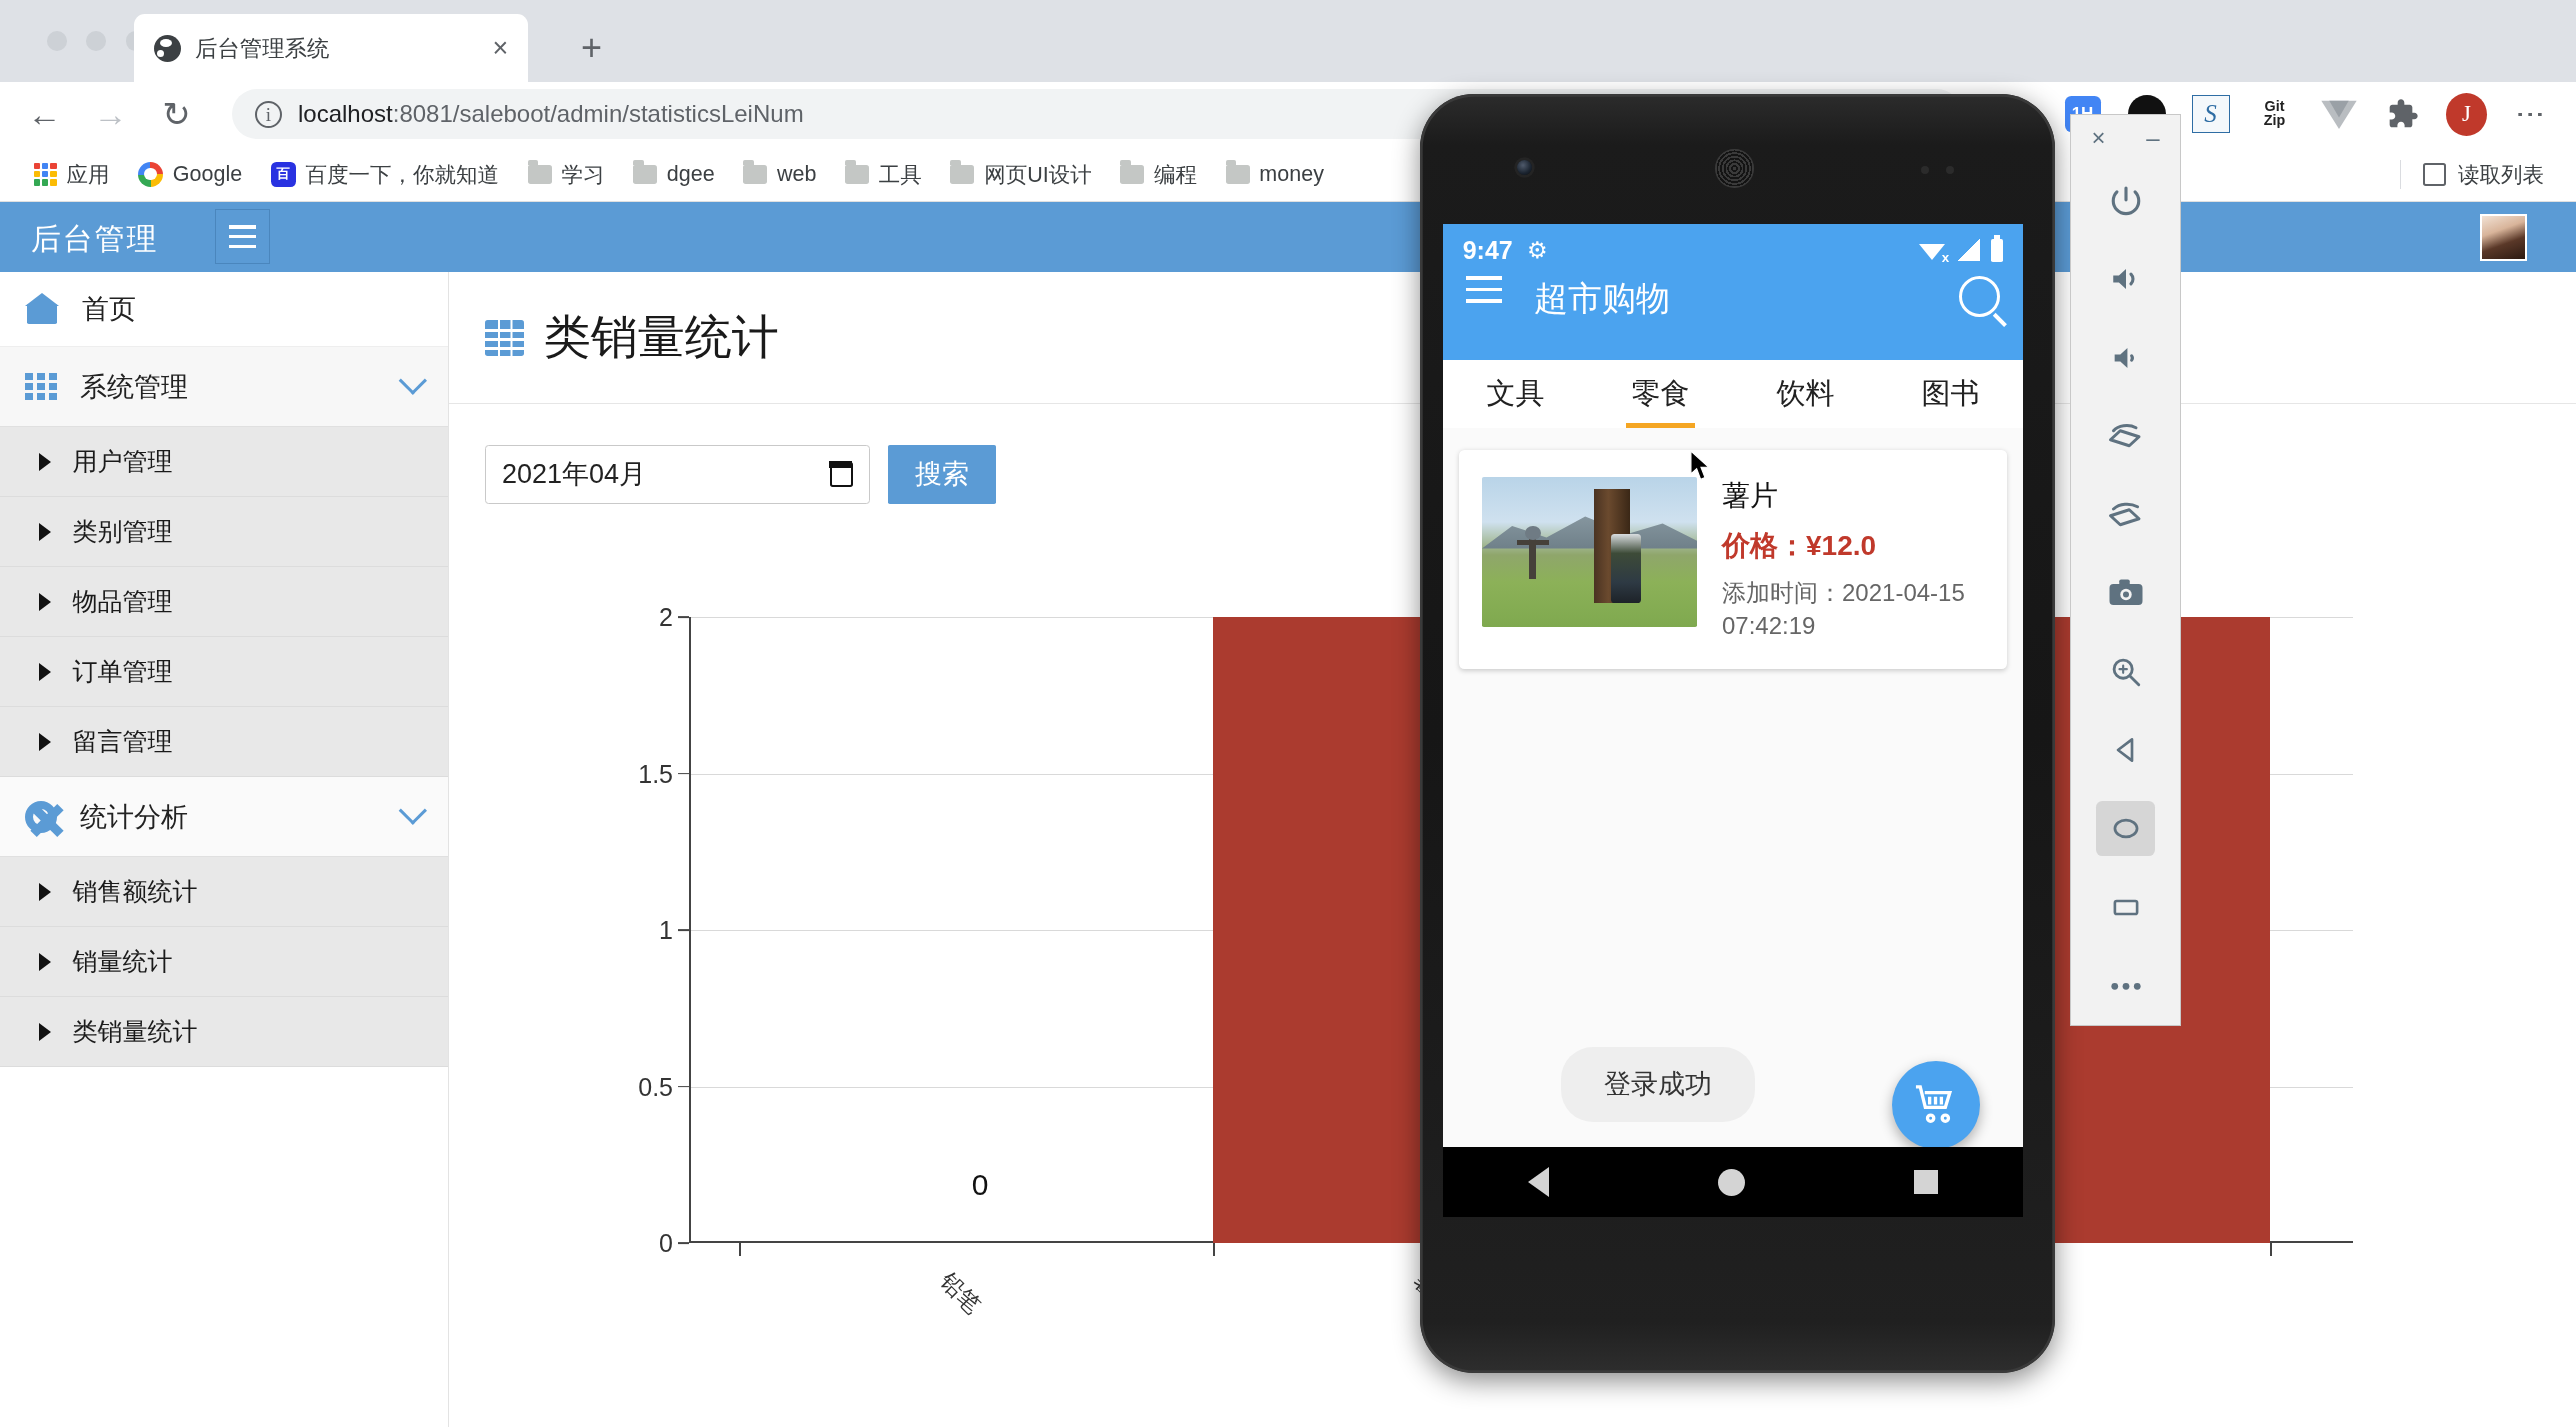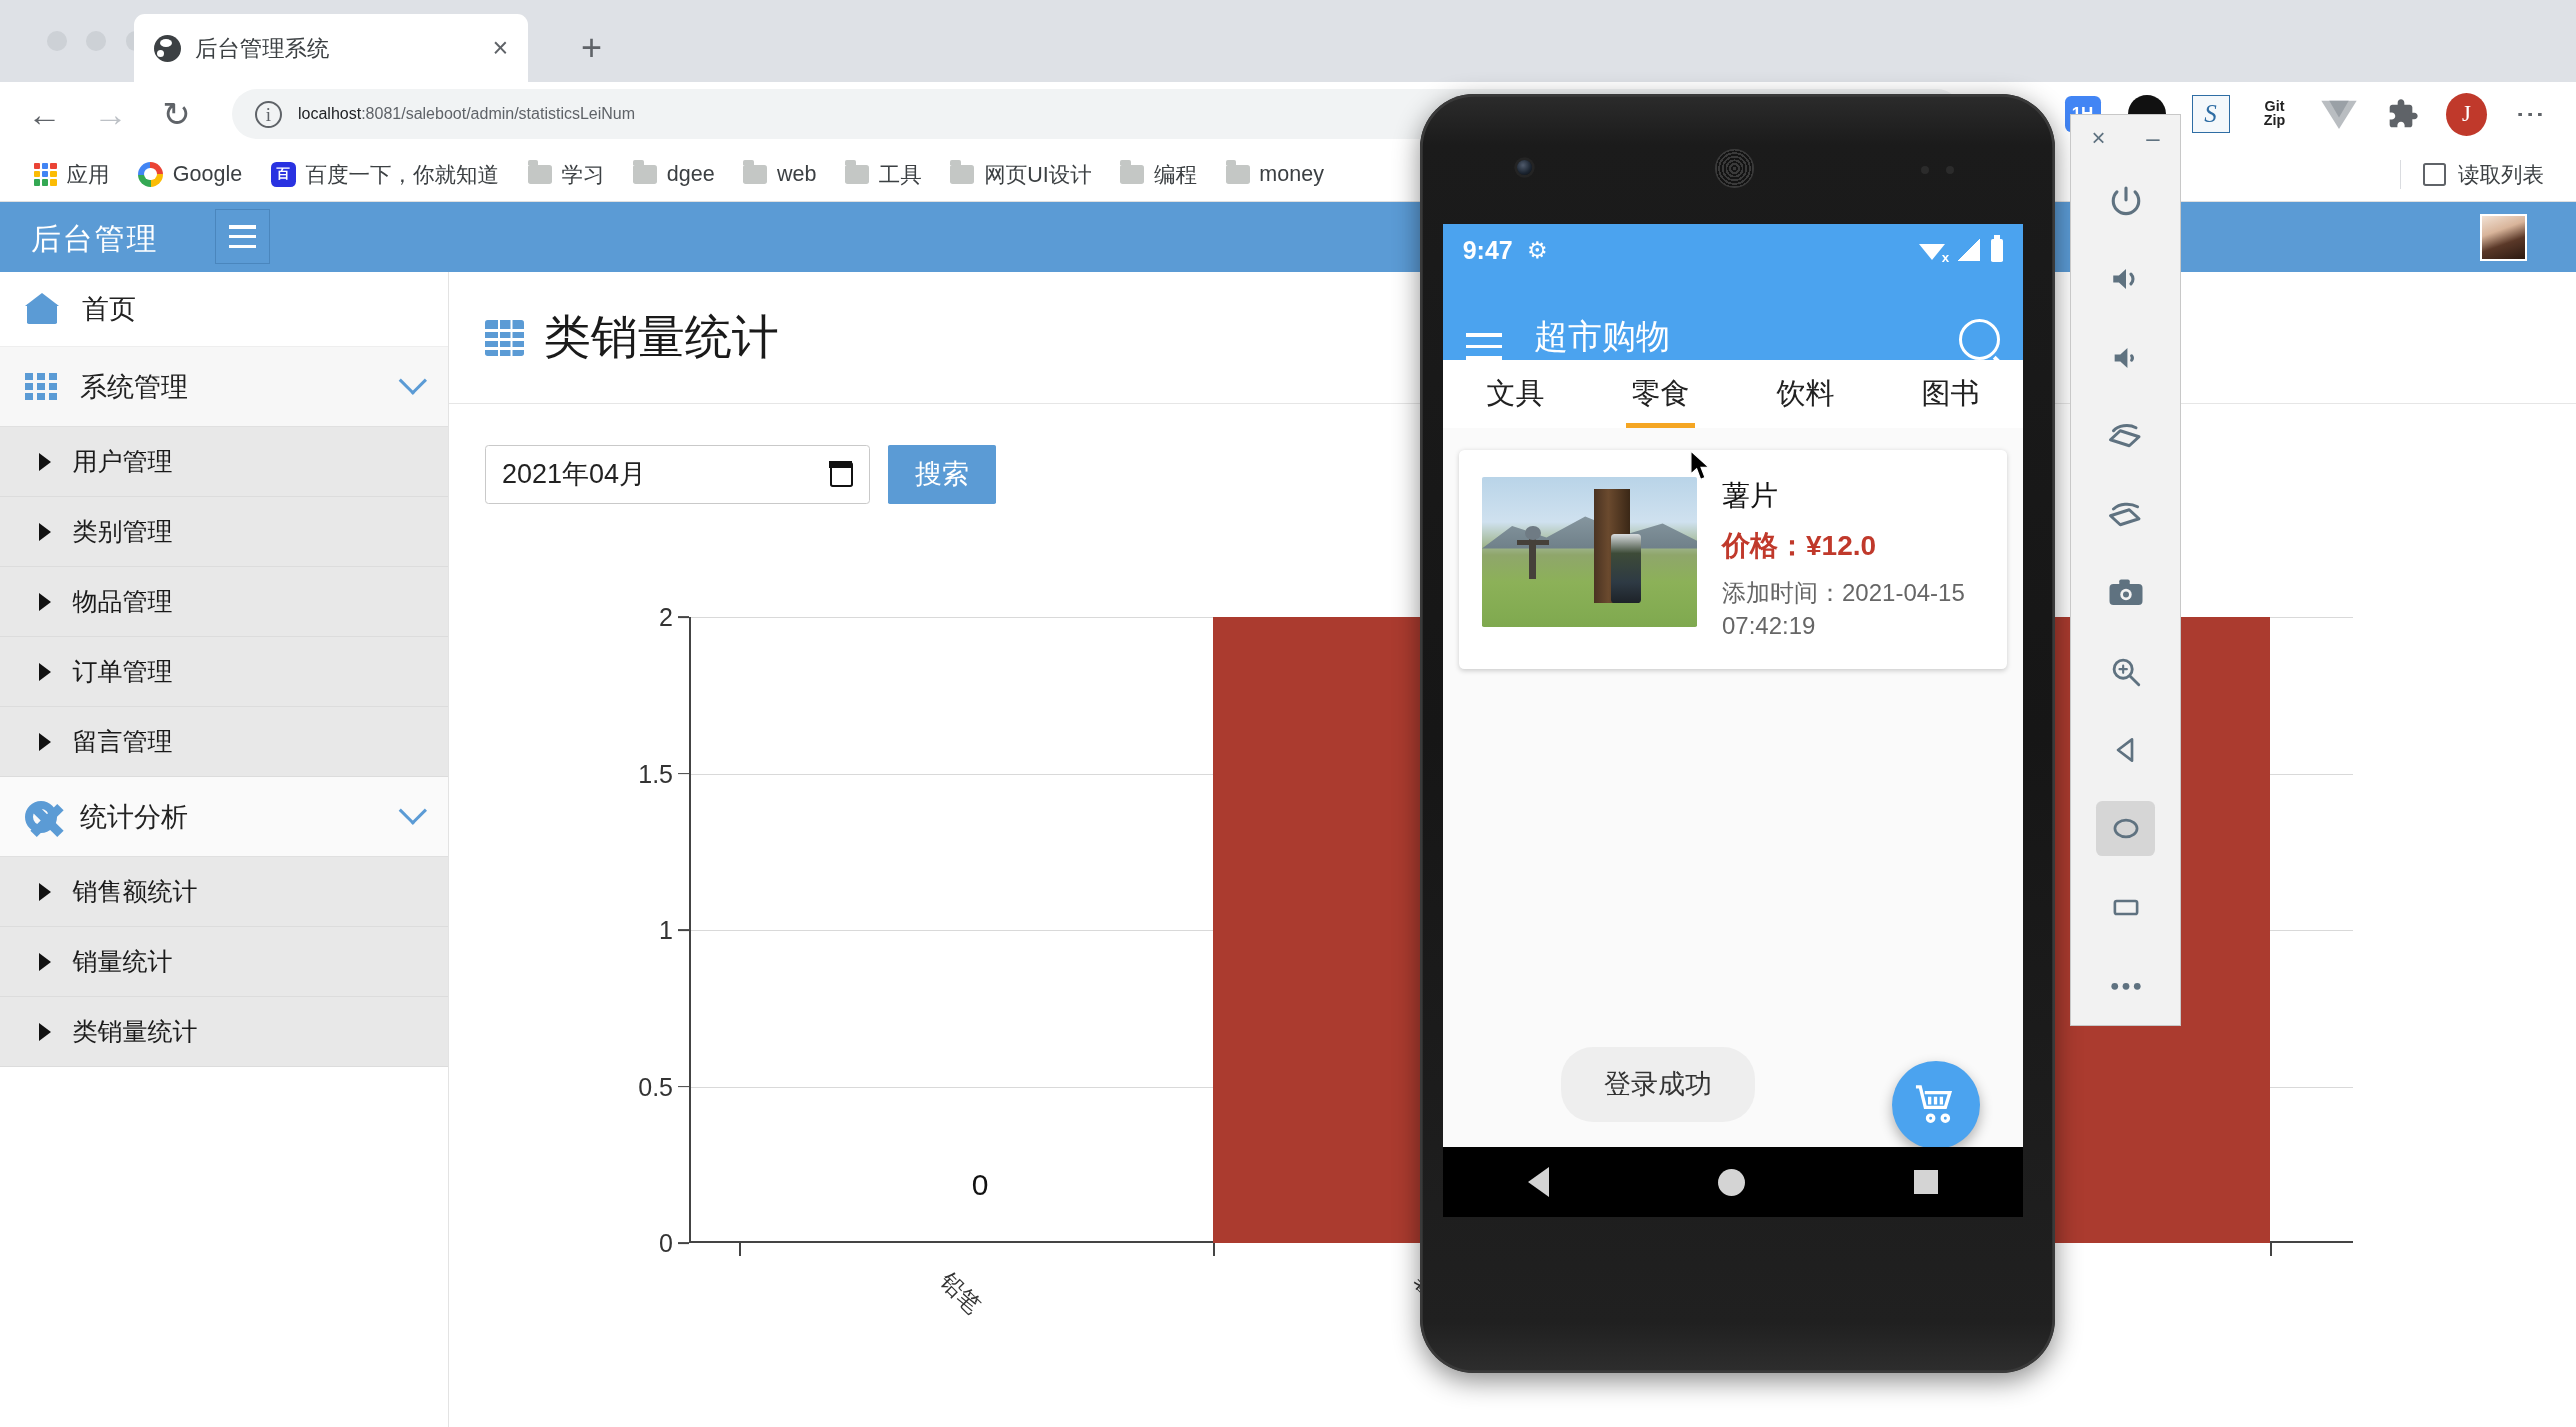--- a/index.html
+++ b/index.html
@@ -34,21 +34,21 @@
     display:flex; align-items:center; padding:0 25px; gap:27px;
   }
   .nav-btn { font-size:34px; color:#5f6368; line-height:1; cursor:pointer; font-weight:300; width:39px; text-align:center;}
   .nav-btn.disabled { color:#bdc1c6; }
   .omnibox {
     flex:1; height:50px; background:#f1f3f4; border-radius:25px;
     display:flex; align-items:center; padding:0 23px; gap:16px; margin-left:9px; margin-right:9px;
   }
   .omni-info { width:27px;height:27px;border-radius:50%;border:2.1px solid #5f6368;color:#5f6368;
     font-size:19px;text-align:center;line-height:23px;font-family:"Liberation Serif",serif;flex:none;}
-  .omni-url { font-size:16px; color:#5f6368; white-space:nowrap; }
+  .omni-url { font-size:24px; color:#5f6368; white-space:nowrap; }
   .omni-url b { color:#202124; font-weight:400; }
   .tb-icons { display:flex; align-items:center; gap:23px; }
   .tb-icon { width:41px; height:41px; display:flex; align-items:center; justify-content:center;
     font-size:27px; color:#5f6368; cursor:pointer; position:relative; flex:none;}
   .ext-1h { width:36px;height:36px;border-radius:6.3px;background:#4285f4;color:#fff;font-size:17px;font-weight:bold;
     display:flex;align-items:center;justify-content:center; }
   .ext-dot { width:38px;height:38px;border-radius:50%;background:#111; position:relative;}
   .ext-dot::after{content:"";position:absolute;left:2.7px;bottom:2.7px;width:16px;height:16px;border-radius:50%;background:#fff;}
   .ext-badge{position:absolute;right:-7.2px;bottom:-5.4px;background:#e53935;color:#fff;font-size:14.3px;
     border-radius:3.6px;padding:0.9px 5.4px;line-height:1.2;font-weight:bold;}
@@ -161,21 +161,21 @@
   .status-time { font-size:25px; font-weight:bold; }
   .status-gear { margin-left:14.3px; font-size:23px; }
   .status-right { margin-left:auto; display:flex; align-items:center; gap:10.7px; }
   .ic-wifi-off{width:27px;height:19.7px;position:relative;}
   .ic-wifi-off::before{content:"";position:absolute;left:0;top:3.6px;border-left:13.4px solid transparent;
     border-right:13.4px solid transparent;border-top:16px solid #fff;}
   .ic-wifi-off::after{content:"x";position:absolute;right:-2.7px;bottom:-5.4px;font-size:13.4px;color:#fff;font-weight:bold;}
   .ic-signal{width:23px;height:21.5px;background:linear-gradient(to top left, #fff 50%, transparent 50%);}
   .ic-batt{width:12.5px;height:23px;background:#fff;border-radius:1.8px;position:relative;}
   .ic-batt::before{content:"";position:absolute;left:3.6px;top:-3.6px;width:5.4px;height:3.6px;background:#fff;}
-  .app-bar { height:84px; background:#4ba3ef; display:flex; align-items:flex-end; padding:0 23px; }
+  .app-bar { height:84px; background:#4ba3ef; display:flex; align-items:flex-start; padding:0 23px; }
   .ab-hamb { width:36px; height:27px; display:flex; flex-direction:column; justify-content:space-between; cursor:pointer;}
   .ab-hamb i { display:block; height:3.6px; background:#fff; }
   .ab-title { font-size:34px; color:#fff; margin-left:32px; }
   .ab-search { margin-left:auto; width:41px;height:41px;border-radius:50%;border:3.6px solid #fff;position:relative;cursor:pointer;}
   .ab-search::after{content:"";position:absolute;right:-10.7px;bottom:-7.2px;width:16px;height:3.6px;background:#fff;transform:rotate(45deg);}
   .tabs { height:68px; background:#fff; display:flex; }
   .ptab { flex:1; display:flex; align-items:center; justify-content:center; font-size:29px; color:#222; position:relative; cursor:pointer;}
   .ptab.active::after { content:""; position:absolute; left:26%; right:26%; bottom:0; height:5.4px; background:#f5a623; }
   .card { margin:21.5px 16px; background:#fff; border-radius:5.4px; box-shadow:0 1.8px 5.4px rgba(0,0,0,.18); display:flex; padding:27px 23px; gap:25px;}
   .card-img { width:215px; height:150px; flex:none; border-radius:1.8px; overflow:hidden; position:relative;

